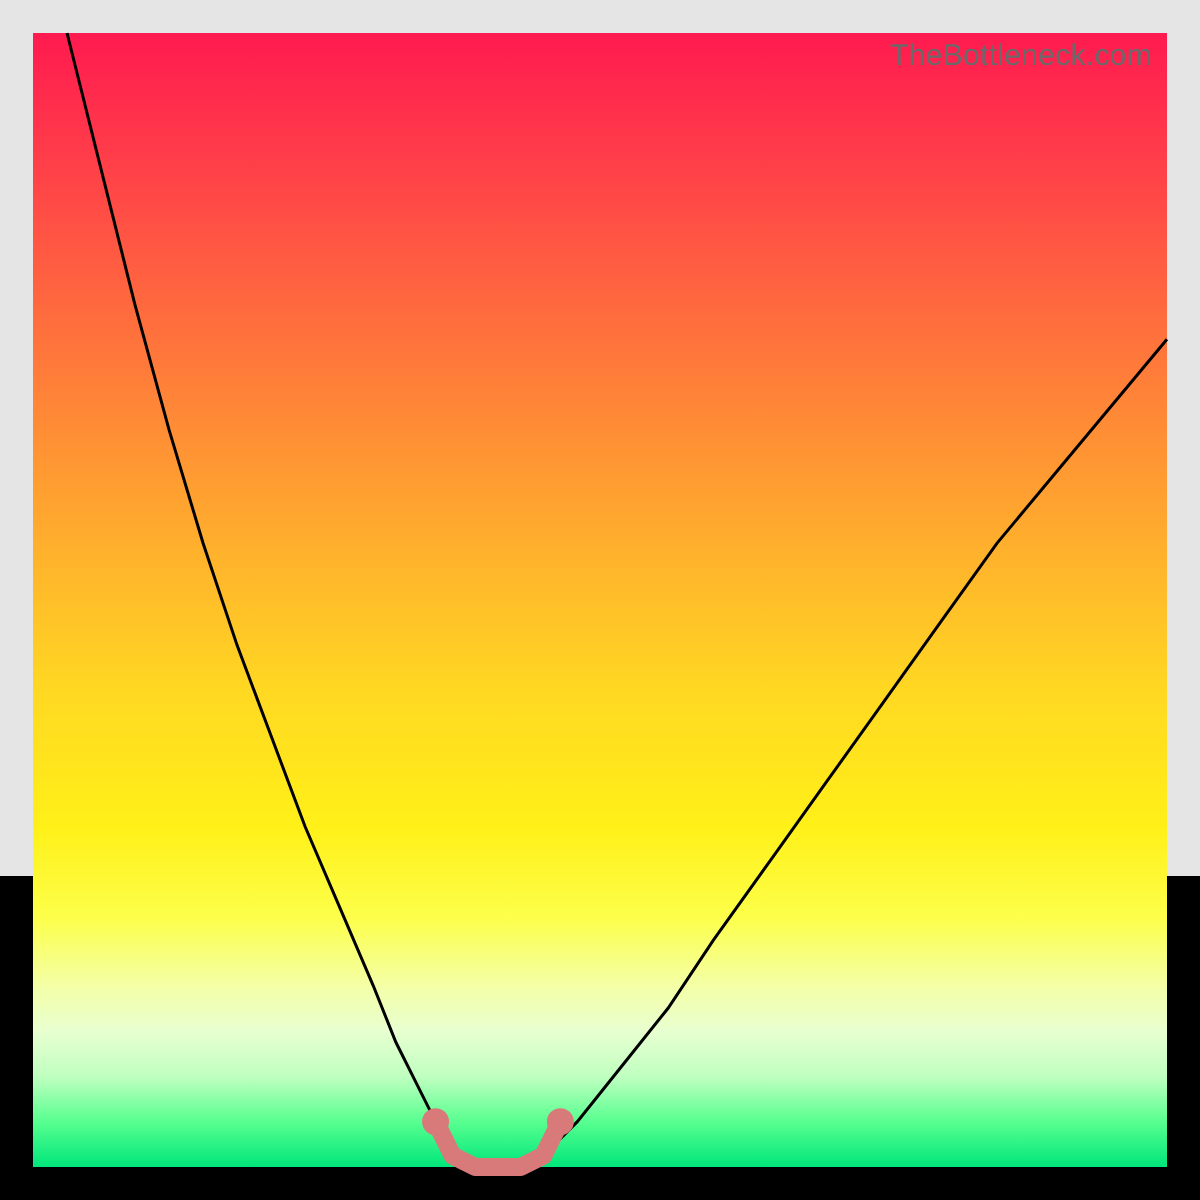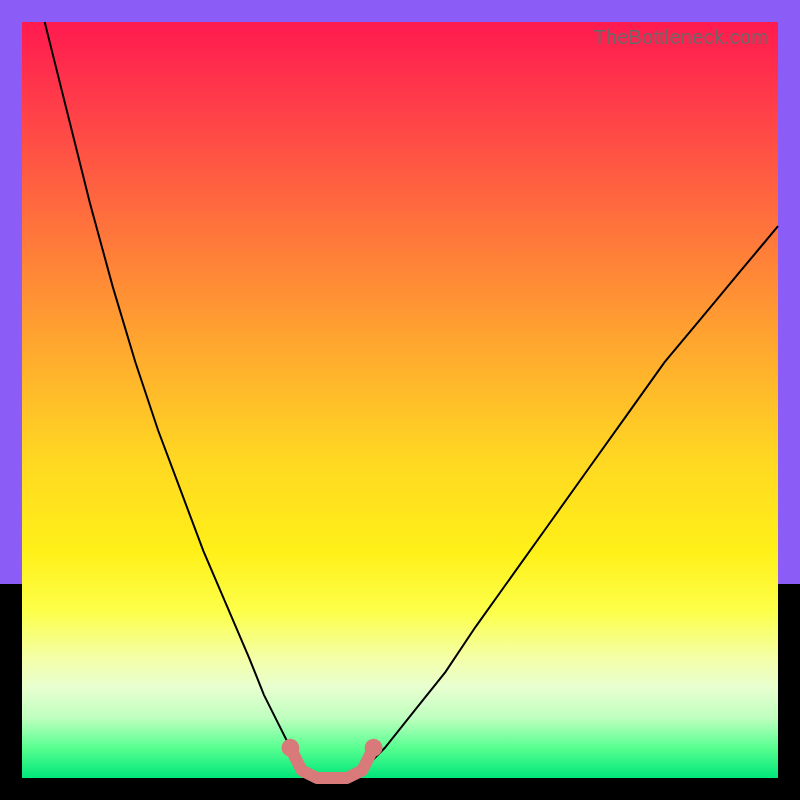--- a/index.html
+++ b/index.html
@@ -1,21 +1,21 @@
 <!DOCTYPE html>
 <html><head>
 <meta charset="utf-8">
 <style>
   * { margin: 0; padding: 0; box-sizing: border-box; }
   html, body { width: 800px; height: 800px; overflow: hidden; background: #000; }
   .frame {
     position: relative;
     width: 800px;
     height: 584px;
-    background: #8b5cf6;
+    background: #e5e5e5;
     padding-left: 39px;
   }
   .plot {
     position: absolute;
     left: 22px;
     top: 22px;
     width: 756px;
     height: 756px;
     background: linear-gradient(to bottom,
       #ff1a4f 0%,

